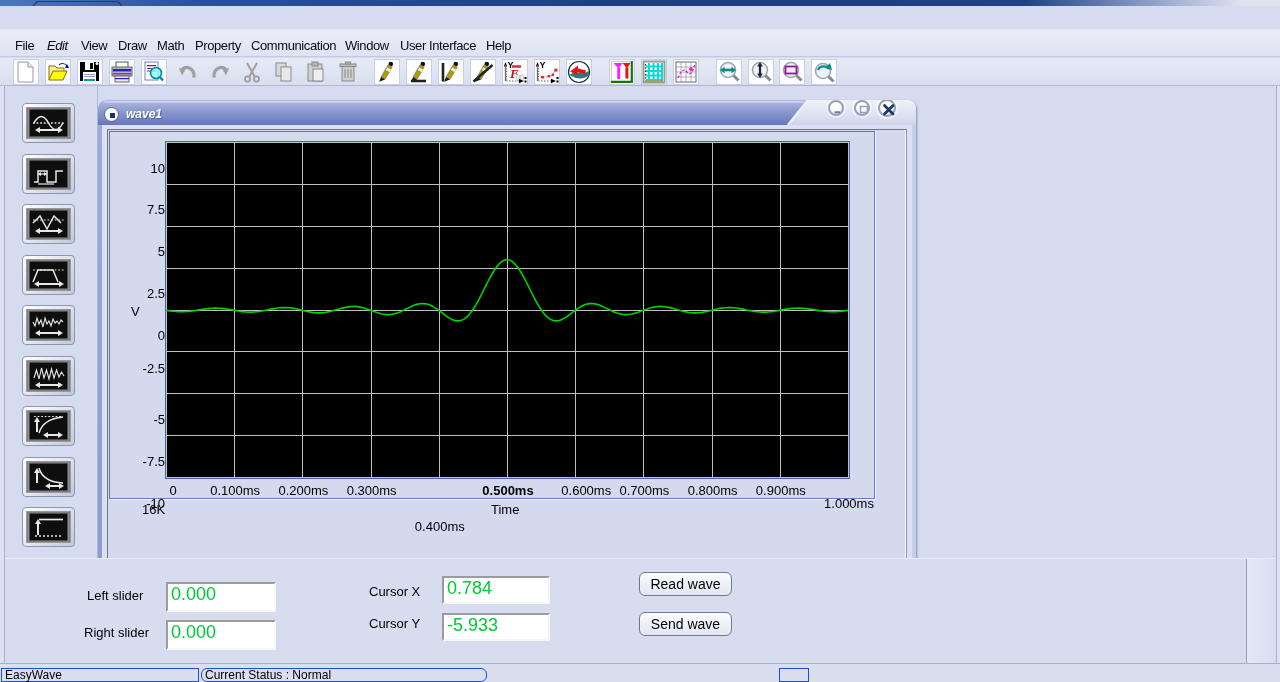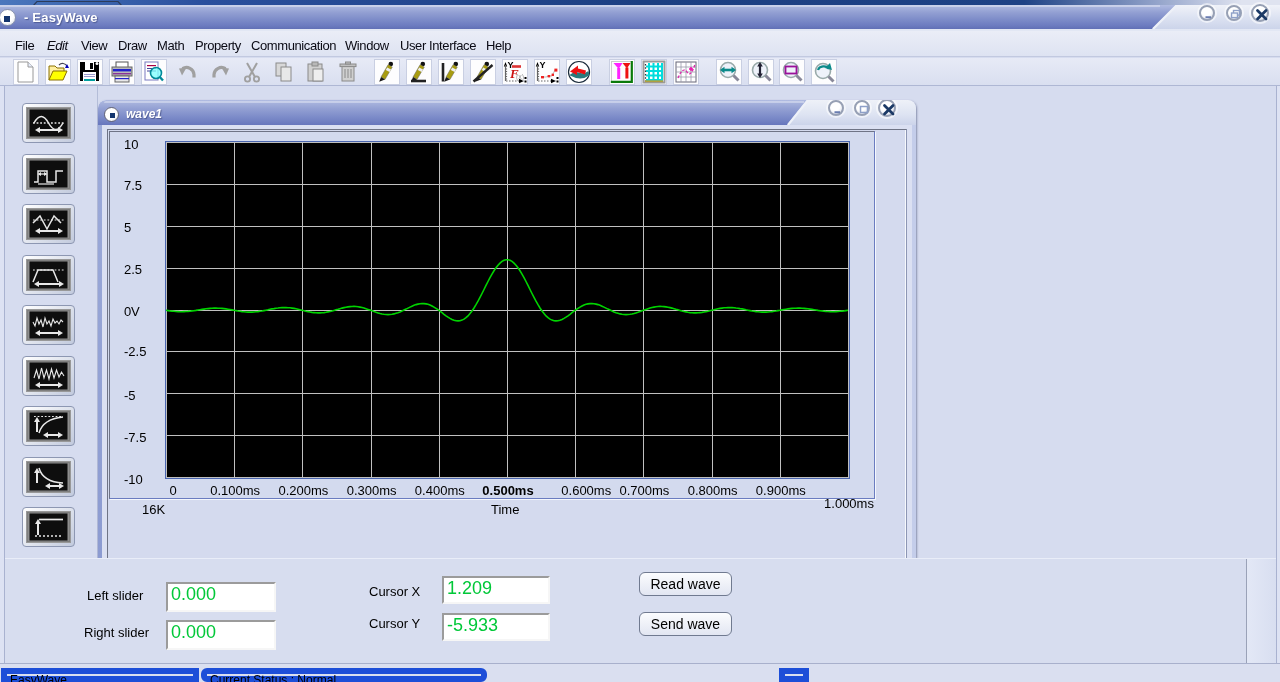--- a/index.html
+++ b/index.html
@@ -46,60 +46,34 @@
 #cwblue{position:absolute;left:0;top:0;width:818px;height:25px;border-radius:8px 0 0 0;background:linear-gradient(180deg,#b0bbe1 0%,#93a0d3 35%,#7b8ac8 70%,#6776bd 100%);clip-path:polygon(0 0,709px 0,689px 25px,0 25px);}
 #cwblue:after{content:"";position:absolute;left:6px;top:1px;width:700px;height:2px;background:rgba(255,255,255,0.35);border-radius:6px 0 0 0;}
 #cwicon{left:6px;top:6.5px;width:15px;height:15px;border-radius:50%;background:radial-gradient(circle at 40% 35%,#ffffff 55%,#d0d6e4);border:1px solid #667;}
 #cwicon span{position:absolute;left:5px;top:5px;width:5px;height:5px;background:#14356e;}
 #cwname{left:28px;top:7px;color:#fff;font-weight:bold;font-size:12px;text-shadow:1px 1px 1px rgba(40,50,100,0.5);}
 #cwbody{left:4px;top:25px;width:810px;height:433px;background:#dbe0f2;}
 
 
 #cpanel{position:absolute;left:5px;top:4px;width:800px;height:429px;background:#d4daee;border-top:1px solid #6f7486;border-left:1px solid #6f7486;border-right:1px solid #8d96b4;box-shadow:inset -1px 0 0 #f6f8fc;}#chartframe{left:7px;top:6px;width:766px;height:368px;background:#d3daee;border-top:1px solid #6f7486;border-left:1px solid #6f7486;border-right:1px solid #6a7cc0;border-bottom:1px solid #6a7cc0;box-shadow:1px 1px 0 #f4f7fd;}
 #plot{position:absolute;left:55px;top:9px;width:685px;height:338px;border:1px solid #4a66b0;background:#000;}
-.ylab{position:absolute;left:14px;font-size:13px;color:#000;width:41px;}
+.ylab{position:absolute;left:14px;font-size:13px;color:#000;text-align:right;width:41px;margin-top:24px;}
 .xlab{position:absolute;top:351px;font-size:13px;color:#000;width:70px;text-align:center;}
 
 .inbox{width:110px;height:30px;background:#fff;border-top:2px solid #9b9b9b;border-left:2px solid #9b9b9b;border-bottom:2px solid #f6f6f6;border-right:2px solid #f6f6f6;}
 .inbox span{position:absolute;left:3px;top:0px;font-size:18px;color:#00c838;}
 .btn{width:93px;height:24px;border:1px solid #707a90;border-radius:6px;background:linear-gradient(180deg,#fbfcfe,#e2e6f2);text-align:center;font-size:14px;padding-top:3px;color:#000;}
-.seg{position:absolute;top:4px;height:14px;border:6px solid #1d4ed8;background:#dadff0;font-size:12px;color:#000;padding:0 3px;line-height:12px;}
+.seg{position:absolute;top:4px;height:14px;border:1px solid #1d4ed8;background:#dadff0;font-size:12px;color:#000;padding:0 3px;line-height:12px;}
 </style></head>
 <body>
 <div id="app">
   <div class="abs" id="topstrip"></div>
   <svg class="abs" style="left:0;top:0;" width="200" height="6">
       <path d="M33,6 L37,1.5 H118 L122,6" fill="none" stroke="#2c3c5c" stroke-width="1.2"></path>
     </svg>
-  <div class="abs" id="titlebar">
-    <div id="titleblue"></div>
-    <svg class="abs" style="left:0;top:0;" width="1280" height="24">
-        <line x1="1153" y1="24" x2="1177" y2="0" stroke="#eef1f8" stroke-width="2.2"></line>
-      </svg>
-      <div class="abs" id="mainicon">
-        <span></span>
-      </div>
-    <div class="abs" id="maintitle">- EasyWave</div>
-    <div class="abs wbtn" style="left:1199px;top:0px;width:16px;height:16px;">
-        <svg width="20" height="20">
-          <line x1="6.5" y1="12.2" x2="12" y2="12.2" stroke="#6a7db0" stroke-width="1.9"></line>
-        </svg>
-      </div>
-    <div class="abs wbtn" style="left:1226px;top:0px;width:16px;height:16px;">
-        <svg width="19" height="19">
-          <rect x="7.5" y="5.5" width="6" height="4.6" fill="none" stroke="#8ea0c8" stroke-width="1.4"></rect>
-          <rect x="5.5" y="8" width="6" height="4.6" fill="#f2f4f9" stroke="#8ea0c8" stroke-width="1.4"></rect>
-        </svg>
-      </div>
-    <div class="abs wbtn" style="left:1251px;top:-1px;width:18px;height:18px;">
-        <svg width="22" height="22">
-          <path d="M6.5 6.5 L15 15 M15 6.5 L6.5 15" stroke="#1c3a66" stroke-width="2.8" stroke-linecap="round"></path>
-        </svg>
-      </div>
-  </div>
   <div class="abs" style="left:0;top:29px;width:1280px;height:2px;background:#e2e7f4;"></div>
     <div class="abs" id="menubar">
     <span class="mi" style="left:15px;">File</span>
     <span class="mi" style="left:47px;font-style:italic;">Edit</span>
     <span class="mi" style="left:81px;">View</span>
     <span class="mi" style="left:118px;">Draw</span>
     <span class="mi" style="left:157px;">Math</span>
     <span class="mi" style="left:195px;">Property</span>
     <span class="mi" style="left:251px;">Communication</span>
     <span class="mi" style="left:345px;">Window</span>
@@ -526,29 +500,29 @@
                 <line x1="0" y1="293.5" x2="683" y2="293.5" stroke="#c0c0c0" stroke-width="1"></line>
                 <line x1="0" y1="335.5" x2="683" y2="335.5" stroke="#c0c0c0" stroke-width="1"></line>
                 <polyline points="0,168.3 2,168.6 4,168.9 6,169.1 8,169.3 10,169.5 12,169.6 14,169.7 16,169.7 18,169.6 20,169.5 22,169.4 24,169.2 26,168.9 28,168.7 30,168.4 32,168.0 34,167.7 36,167.4 38,167.1 40,166.8 42,166.6 44,166.4 46,166.2 48,166.1 50,166.1 52,166.2 54,166.3 56,166.4 58,166.6 60,166.9 62,167.2 64,167.5 66,167.9 68,168.3 70,168.6 72,169.0 74,169.3 76,169.6 78,169.8 80,170.0 82,170.1 84,170.1 86,170.1 88,170.0 90,169.8 92,169.6 94,169.3 96,169.0 98,168.6 100,168.2 102,167.8 104,167.3 106,166.9 108,166.6 110,166.2 112,166.0 114,165.7 116,165.6 118,165.5 120,165.6 122,165.7 124,165.8 126,166.1 128,166.4 130,166.8 132,167.2 134,167.7 136,168.2 138,168.7 140,169.2 142,169.6 144,170.0 146,170.4 148,170.6 150,170.8 152,170.9 154,170.9 156,170.8 158,170.6 160,170.3 162,169.9 164,169.5 166,169.0 168,168.4 170,167.8 172,167.3 174,166.7 176,166.1 178,165.6 180,165.2 182,164.9 184,164.6 186,164.5 188,164.4 190,164.5 192,164.8 194,165.1 196,165.5 198,166.1 200,166.7 202,167.4 204,168.1 206,168.8 208,169.6 210,170.3 212,170.9 214,171.5 216,172.0 218,172.3 220,172.5 222,172.6 224,172.5 226,172.3 228,171.9 230,171.3 232,170.7 234,169.9 236,169.0 238,168.0 240,167.1 242,166.1 244,165.1 246,164.2 248,163.3 250,162.6 252,162.1 254,161.7 256,161.6 258,161.6 260,161.9 262,162.3 264,163.0 266,164.0 268,165.1 270,166.3 272,167.7 274,169.2 276,170.7 278,172.3 280,173.8 282,175.2 284,176.4 286,177.5 288,178.3 290,178.8 292,178.9 294,178.7 296,178.1 298,177.1 300,175.7 302,173.9 304,171.6 306,169.0 308,166.0 310,162.7 312,159.2 314,155.4 316,151.5 318,147.5 320,143.4 322,139.5 324,135.7 326,132.1 328,128.8 330,125.8 332,123.2 334,121.1 336,119.4 338,118.3 340,117.8 342,117.8 344,118.3 346,119.4 348,121.1 350,123.2 352,125.8 354,128.8 356,132.1 358,135.7 360,139.5 362,143.4 364,147.5 366,151.5 368,155.4 370,159.2 372,162.7 374,166.0 376,169.0 378,171.6 380,173.9 382,175.7 384,177.1 386,178.1 388,178.7 390,178.9 392,178.8 394,178.3 396,177.5 398,176.4 400,175.2 402,173.8 404,172.3 406,170.7 408,169.2 410,167.7 412,166.3 414,165.1 416,164.0 418,163.0 420,162.3 422,161.9 424,161.6 426,161.6 428,161.7 430,162.1 432,162.6 434,163.3 436,164.2 438,165.1 440,166.1 442,167.1 444,168.0 446,169.0 448,169.9 450,170.7 452,171.3 454,171.9 456,172.3 458,172.5 460,172.6 462,172.5 464,172.3 466,172.0 468,171.5 470,170.9 472,170.3 474,169.6 476,168.8 478,168.1 480,167.4 482,166.7 484,166.1 486,165.5 488,165.1 490,164.8 492,164.5 494,164.4 496,164.5 498,164.6 500,164.9 502,165.2 504,165.6 506,166.1 508,166.7 510,167.3 512,167.8 514,168.4 516,169.0 518,169.5 520,169.9 522,170.3 524,170.6 526,170.8 528,170.9 530,170.9 532,170.8 534,170.6 536,170.4 538,170.0 540,169.6 542,169.2 544,168.7 546,168.2 548,167.7 550,167.2 552,166.8 554,166.4 556,166.1 558,165.8 560,165.7 562,165.6 564,165.5 566,165.6 568,165.7 570,166.0 572,166.2 574,166.6 576,166.9 578,167.3 580,167.8 582,168.2 584,168.6 586,169.0 588,169.3 590,169.6 592,169.8 594,170.0 596,170.1 598,170.1 600,170.1 602,170.0 604,169.8 606,169.6 608,169.3 610,169.0 612,168.6 614,168.3 616,167.9 618,167.5 620,167.2 622,166.9 624,166.6 626,166.4 628,166.3 630,166.2 632,166.1 634,166.1 636,166.2 638,166.4 640,166.6 642,166.8 644,167.1 646,167.4 648,167.7 650,168.0 652,168.4 654,168.7 656,168.9 658,169.2 660,169.4 662,169.5 664,169.6 666,169.7 668,169.7 670,169.6 672,169.5 674,169.3 676,169.1 678,168.9 680,168.6 682,168.3" fill="none" stroke="#00d400" stroke-width="1.6"></polyline>
               </svg></div>
           <div class="abs" style="left:21px;top:172px;font-size:13px;">V</div>
         <div class="ylab" style="top: 4.5px;">10</div>
             <div class="ylab" style="top: 46.375px;">7.5</div>
             <div class="ylab" style="top: 88.25px;">5</div>
             <div class="ylab" style="top: 130.125px;">2.5</div>
             <div class="ylab" style="top: 172px;">0</div>
-            <div class="ylab" style="top: 212px;">-2.5</div>
+            <div class="ylab" style="top: 205px;">-2.5</div>
             <div class="ylab" style="top: 255.75px;">-5</div>
             <div class="ylab" style="top: 297.625px;">-7.5</div>
             <div class="ylab" style="top: 339.5px;">-10</div>
             <div class="xlab" style="left: 28px;">0</div>
             <div class="xlab" style="left: 90.2px;">0.100ms</div>
             <div class="xlab" style="left: 158.4px;">0.200ms</div>
             <div class="xlab" style="left: 226.6px;">0.300ms</div>
-            <div class="xlab" style="left: 294.8px;">0.400ms</div>
+            <div class="xlab" style="left: 294.8px; margin-top: 36px;">0.400ms</div>
             <div class="xlab" style="left: 363px; font-weight: bold;">0.500ms</div>
             <div class="xlab" style="left: 431.2px; text-align: right;">0.600ms</div>
             <div class="xlab" style="left: 499.4px;">0.700ms</div>
             <div class="xlab" style="left: 567.6px;">0.800ms</div>
             <div class="xlab" style="left: 635.8px;">0.900ms</div>
             <div class="xlab" style="left: 704px; margin-top: 13px;">1.000ms</div>
           </div>
         <div class="abs" style="left:40px;top:377px;font-size:13px;">16K</div>
         <div class="abs" style="left:389px;top:377px;font-size:13px;">Time</div>
       </div>
@@ -558,21 +532,21 @@
     <span class="abs" style="left:87px;top:29px;font-size:13px;text-align:center;">Left slider</span>
     <div class="abs inbox" style="left:166px;top:23px;">
         <span>0.000</span>
       </div>
     <span class="abs" style="left:84px;top:66px;font-size:13px;">Right slider</span>
     <div class="abs inbox" style="left:166px;top:61px;">
         <span>0.000</span>
       </div>
     <span class="abs" style="left:369px;top:25px;font-size:13px;">Cursor X</span>
     <div class="abs inbox" style="left:442px;top:17px;width:108px;height:28px;">
-        <span>1.209</span>
+        <span>0.784</span>
       </div>
     <span class="abs" style="left:369px;top:57px;font-size:13px;">Cursor Y</span>
     <div class="abs inbox" style="left:442px;top:54px;width:108px;height:28px;">
         <span>-5.933</span>
       </div>
     <div class="abs btn" style="left:639px;top:13px;">Read wave</div>
     <div class="abs btn" style="left:639px;top:53px;">Send wave</div>
       <div class="abs" style="left:1246px;top:0px;width:1px;height:105px;background:#9aa2b8;"></div>
       <div class="abs" style="left:1247px;top:0px;width:29px;height:105px;background:linear-gradient(90deg,#e3e8f6,#d8def0);"></div>
   </div>

